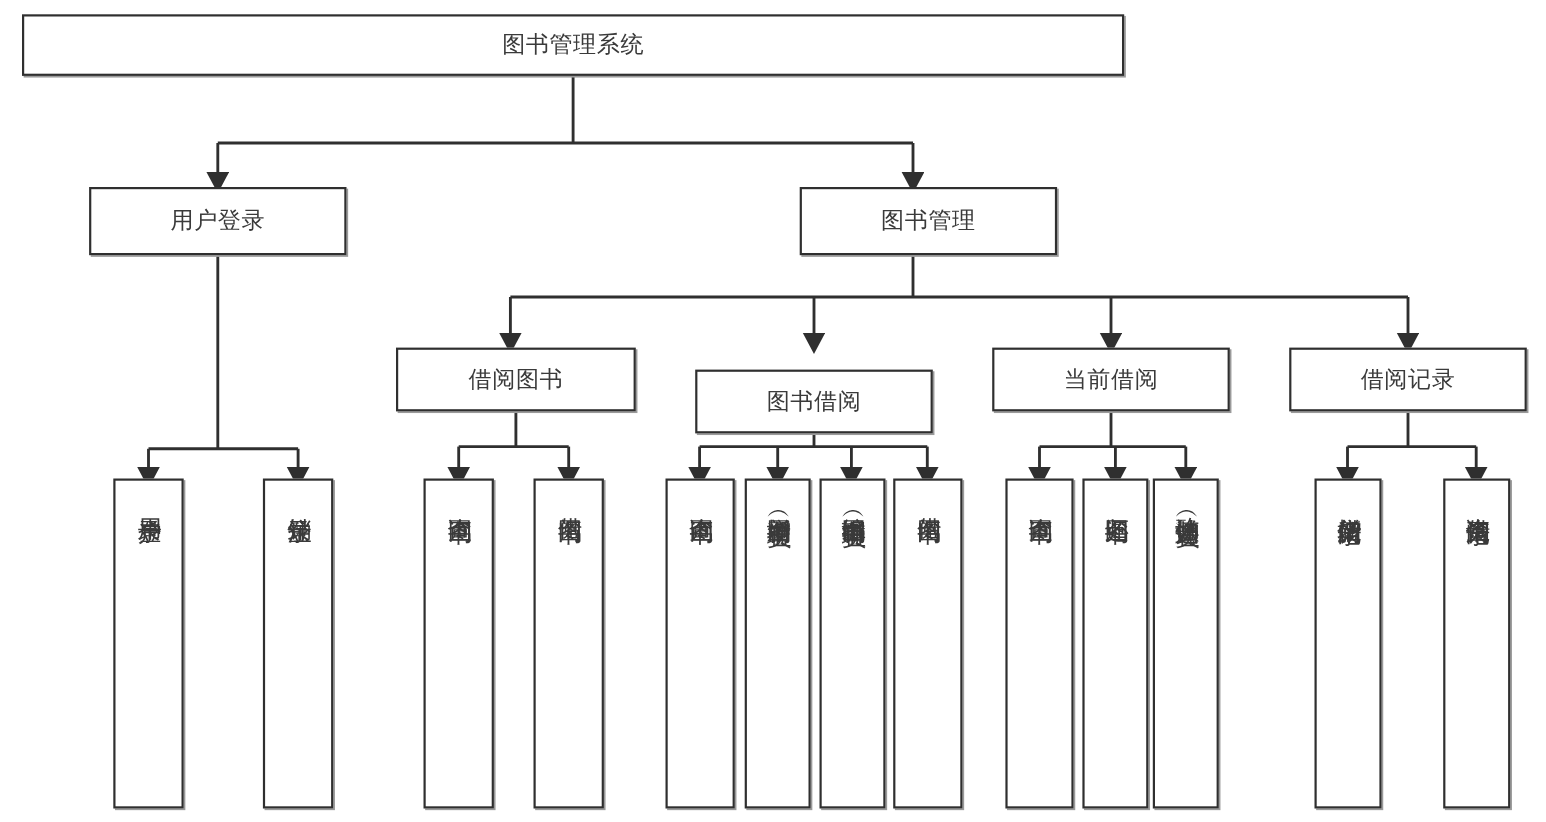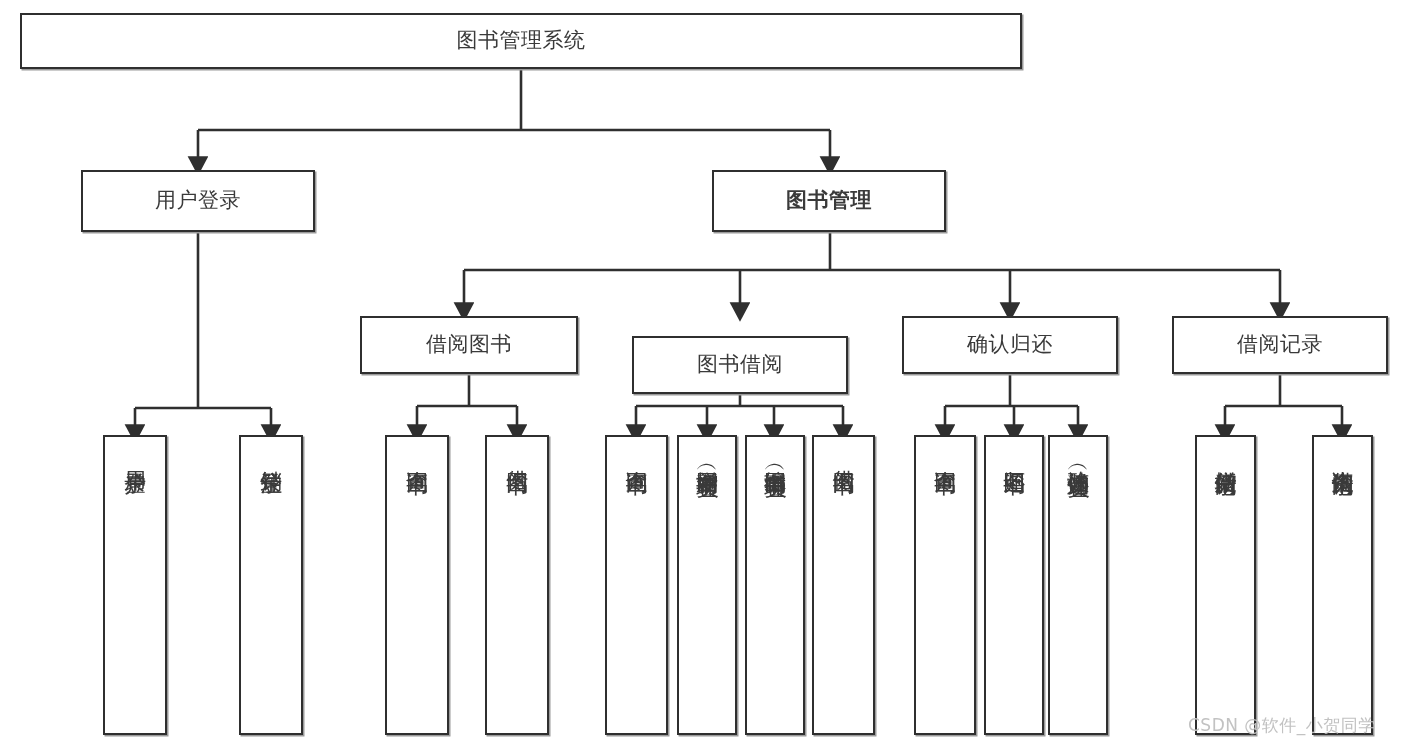--- a/index.html
+++ b/index.html
@@ -131,34 +131,34 @@
   </svg>
 
   <div class="node-box" style="left:20px; top:13px; width:1002px; height:56px;">
     <div class="node-label-h">图书管理系统</div>
   </div>
 
   <div class="node-box" style="left:81px; top:170px; width:234px; height:62px;">
     <div class="node-label-h">用户登录</div>
   </div>
 
-  <div class="node-box" style="left:712px; top:170px; width:234px; height:62px;font-weight:bold;">
+  <div class="node-box" style="left:727px; top:170px; width:234px; height:62px;">
     <div class="node-label-h">图书管理</div>
   </div>
 
   <div class="node-box" style="left:360px; top:316px; width:218px; height:58px;">
     <div class="node-label-h">借阅图书</div>
   </div>
 
   <div class="node-box" style="left:632px; top:316px; width:216px; height:58px;margin-top:20px;">
     <div class="node-label-h">图书借阅</div>
   </div>
 
   <div class="node-box" style="left:902px; top:316px; width:216px; height:58px;">
-    <div class="node-label-h">确认归还</div>
+    <div class="node-label-h">当前借阅</div>
   </div>
 
   <div class="node-box" style="left:1172px; top:316px; width:216px; height:58px;padding-left:44px;">
     <div class="node-label-h">借阅记录</div>
   </div>
 
   <div class="node-box leaf-box" style="left:103px; top:435px; width:64px; height:300px;">
     <div class="node-label-v">用户登录</div>
   </div>
 
@@ -203,15 +203,14 @@
   </div>
 
   <div class="node-box leaf-box" style="left:1195px; top:435px; width:61px; height:300px;">
     <div class="node-label-v">新增借阅记录</div>
   </div>
 
   <div class="node-box leaf-box" style="left:1312px; top:435px; width:61px; height:300px;">
     <div class="node-label-v">查询借阅记录</div>
   </div>
 
-  <div id="watermark">CSDN @软件_小贺同学</div>
 
 </div>
 
 </body></html>

